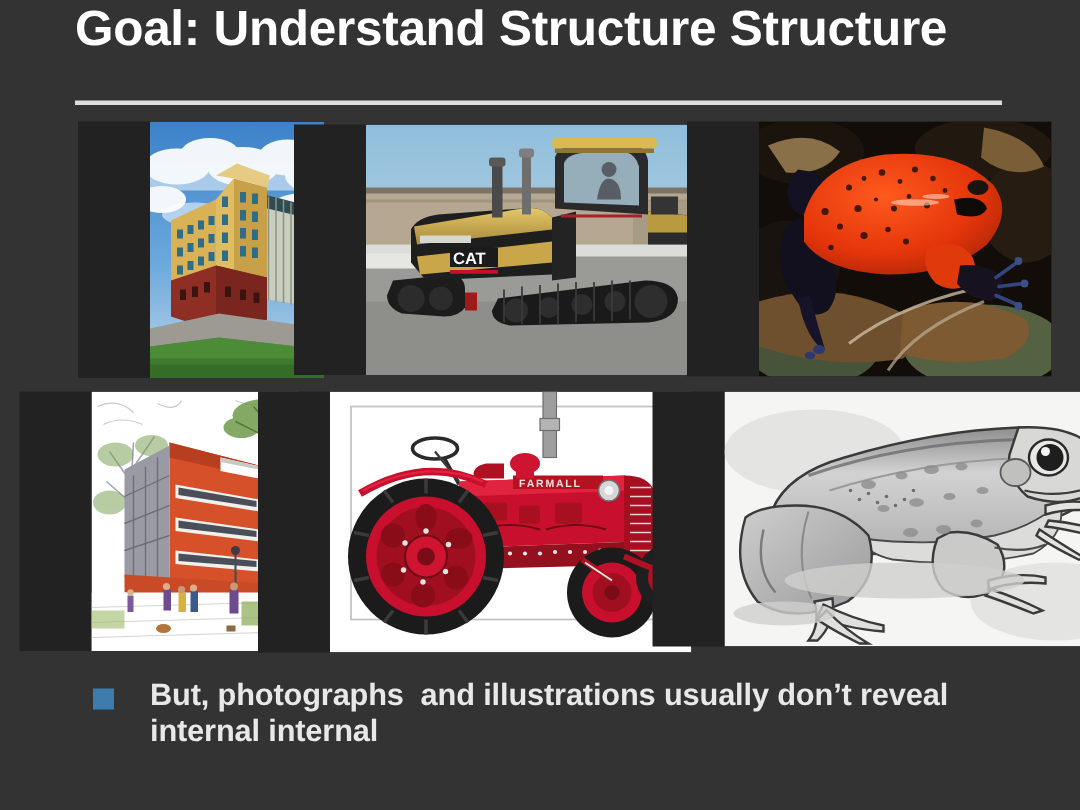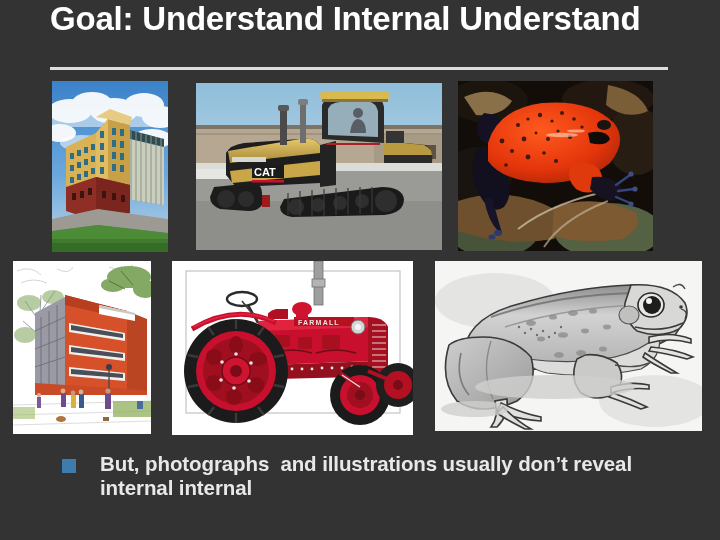--- a/index.html
+++ b/index.html
@@ -40,20 +40,21 @@
     width: 618px;
     height: 3px;
     background: #DDDDDD;
   }
 
   
   .pic {
     position: absolute;
     overflow: hidden;
     background: #222;
+    padding-left: 48px;
   }
   .pic svg { display: block; width: 100%; height: 100%; }
 
   #pic-building-photo   { left: 52px;  top: 81px;  width: 116px; height: 171px; }
   #pic-cat-tractor      { left: 196px; top: 83px;  width: 246px; height: 167px; }
   #pic-poison-frog      { left: 458px; top: 81px;  width: 195px; height: 170px; }
   #pic-building-drawing { left: 13px;  top: 261px; width: 138px; height: 173px; }
   #pic-farmall-drawing  { left: 172px; top: 261px; width: 241px; height: 174px; }
   #pic-frog-drawing     { left: 435px; top: 261px; width: 267px; height: 170px; }
 
@@ -84,21 +85,21 @@
     white-space: pre-wrap;
     letter-spacing: -0.1px;
   }
 </style>
 </head>
 <body>
 
 <div id="slide">
 
   <div id="title-block">
-    <h1 id="slide-title">Goal: Understand Internal Understand</h1>
+    <h1 id="slide-title">Goal: Understand Structure Structure</h1>
   </div>
   <div id="title-rule"></div>
 
   <div class="pic" id="pic-building-photo">
     <svg viewBox="0 0 116 171" preserveAspectRatio="none">
       <defs>
         <linearGradient id="skyA" x1="0" y1="0" x2="0" y2="1">
           <stop offset="0" stop-color="#3C82C9"></stop>
             <stop offset="0.55" stop-color="#6BA8DC"></stop>
           <stop offset="1" stop-color="#BFD6E8"></stop>

